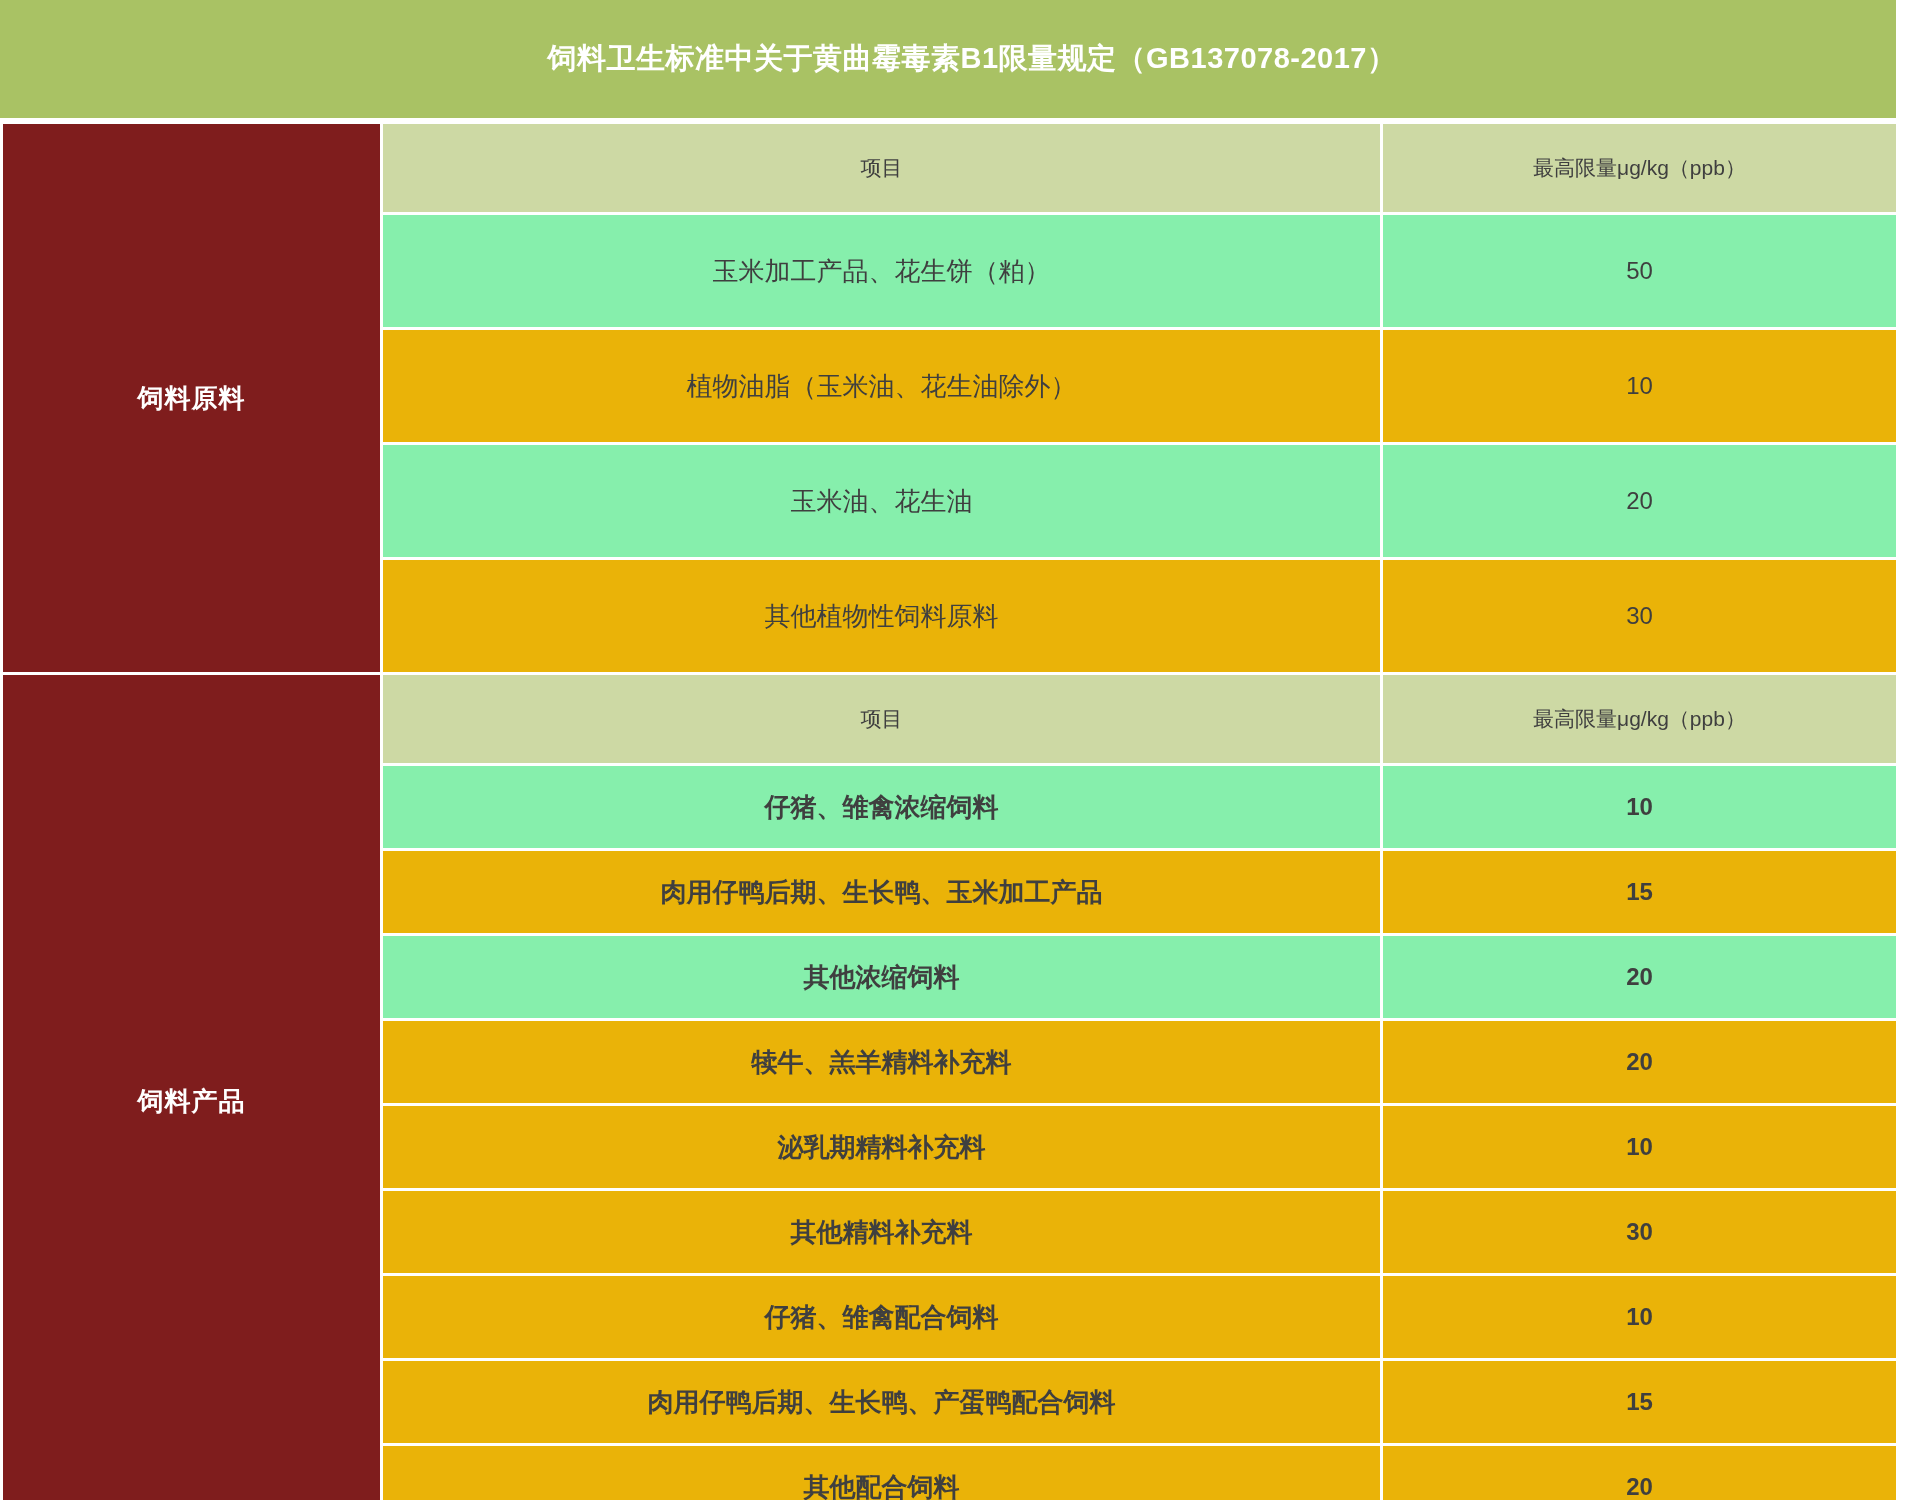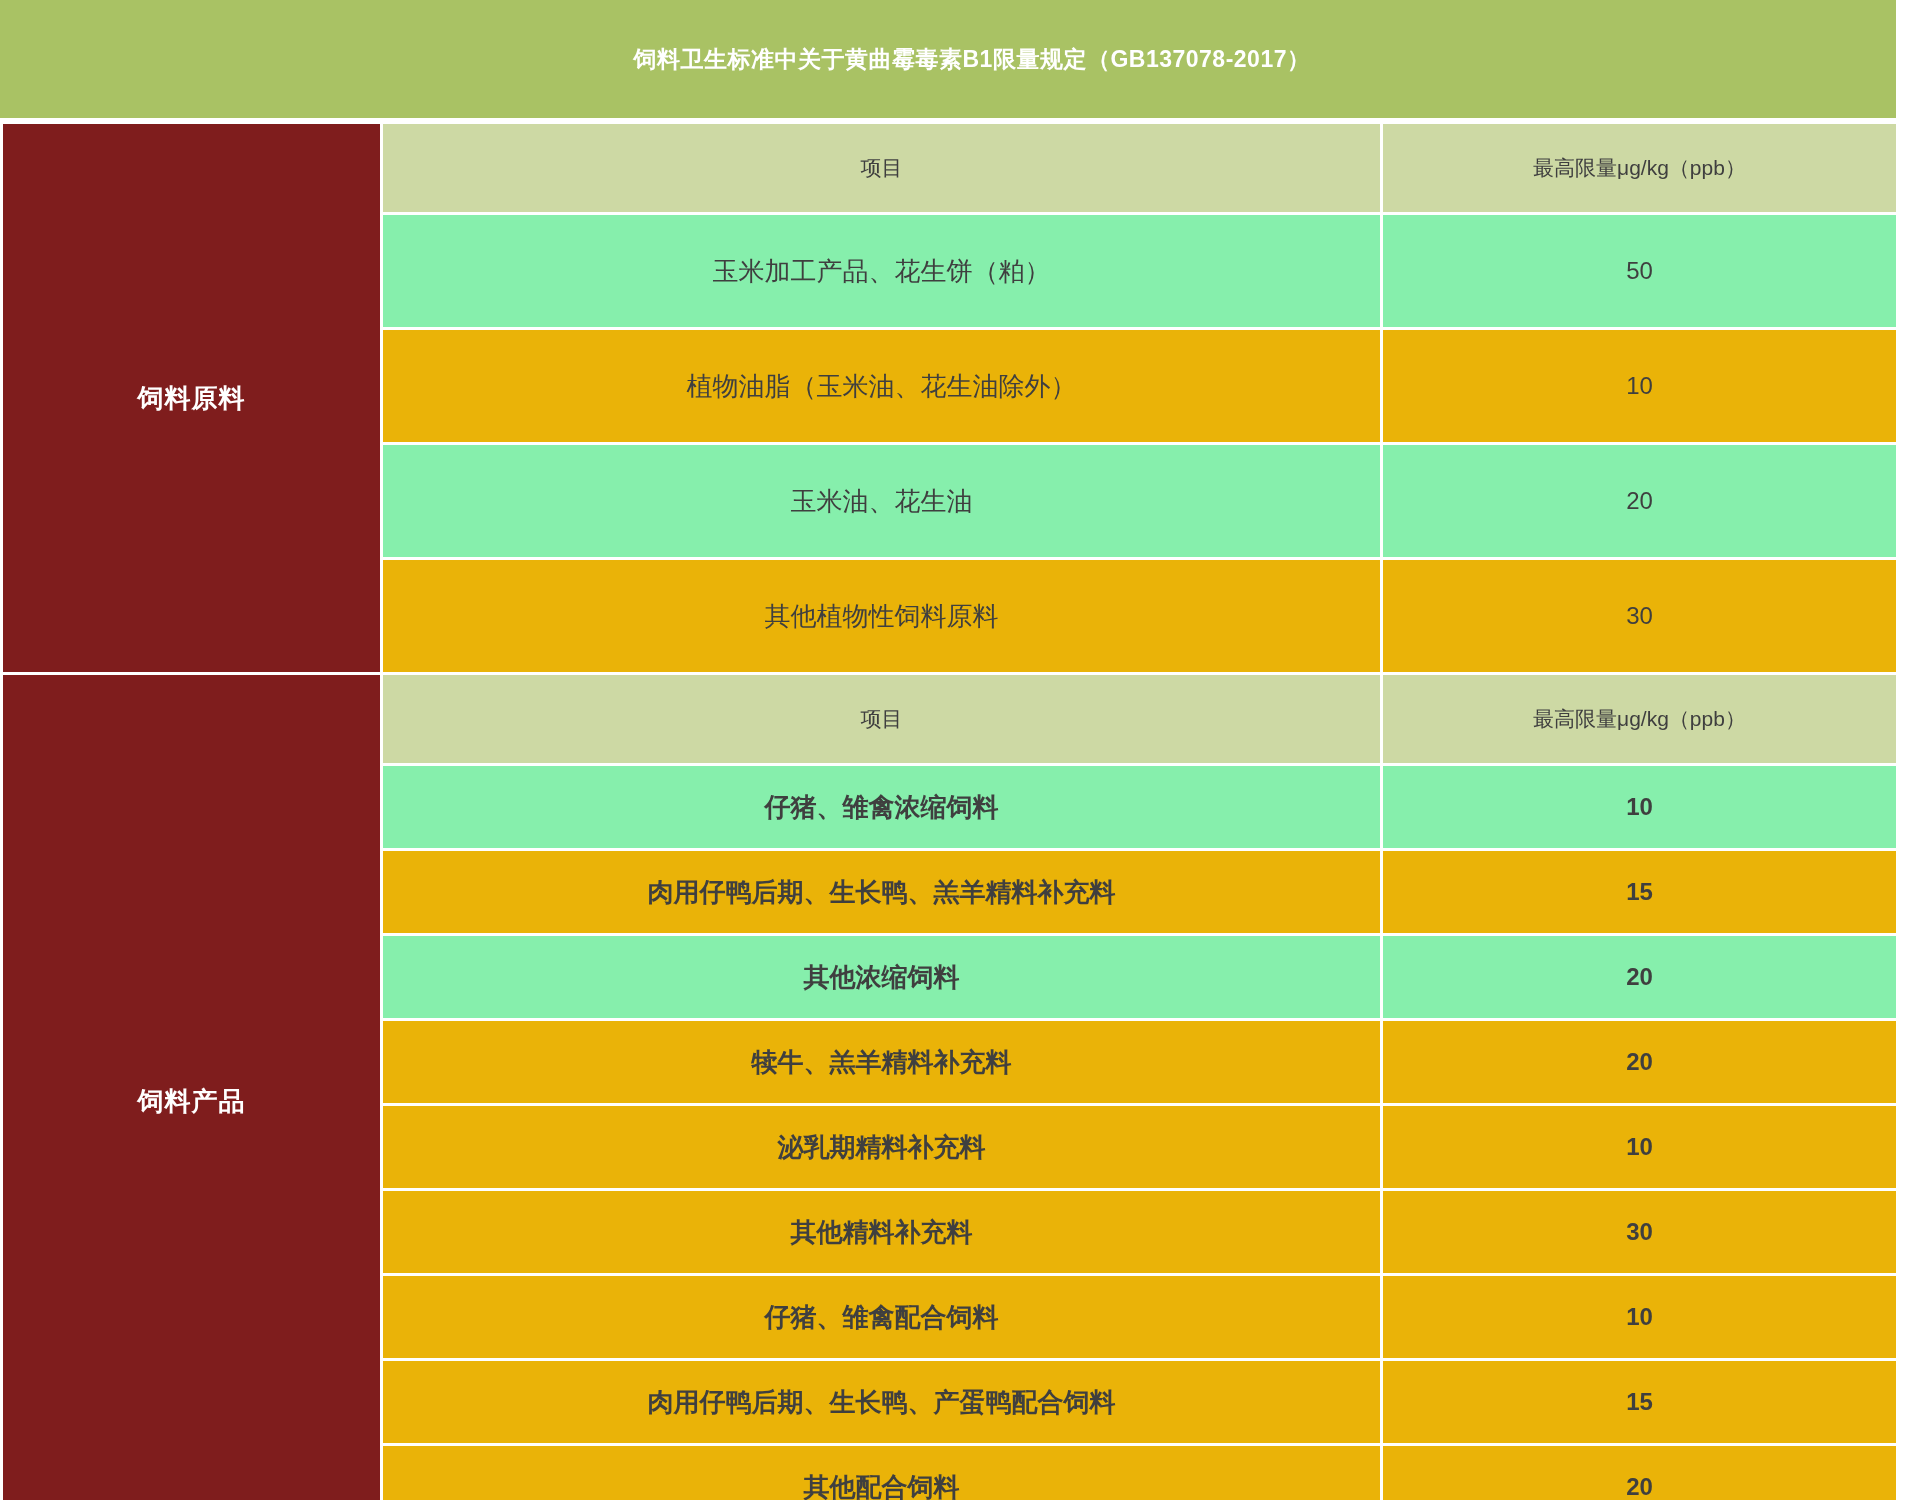--- a/index.html
+++ b/index.html
@@ -30,21 +30,21 @@
   .title-band {
     height: 118px;
     background: #a9c264;
     border-bottom: 3px solid #ffffff;
     display: flex;
     align-items: center;
     justify-content: center;
   }
   .title-text {
     color: #ffffff;
-    font-size: 23px;
+    font-size: 29px;
     font-weight: bold;
     letter-spacing: 0.5px;
     text-align: center;
     margin-left: 48px;
   }
 
   
   table.limits {
     border-collapse: collapse;
     width: 1896px;
@@ -152,21 +152,21 @@
           </td>
           <td class="item-cell">项目</td>
           <td class="val-cell">最高限量μg/kg（ppb）</td>
         </tr>
 
         <tr class="shade-a r-norm">
           <td class="item-cell">仔猪、雏禽浓缩饲料</td>
           <td class="val-cell">10</td>
         </tr>
         <tr class="shade-b r-norm">
-          <td class="item-cell">肉用仔鸭后期、生长鸭、羔羊精料补充料</td>
+          <td class="item-cell">肉用仔鸭后期、生长鸭、玉米加工产品</td>
           <td class="val-cell">15</td>
         </tr>
         <tr class="shade-a r-norm">
           <td class="item-cell">其他浓缩饲料</td>
           <td class="val-cell">20</td>
         </tr>
         <tr class="shade-b r-norm">
           <td class="item-cell">犊牛、羔羊精料补充料</td>
           <td class="val-cell">20</td>
         </tr>

